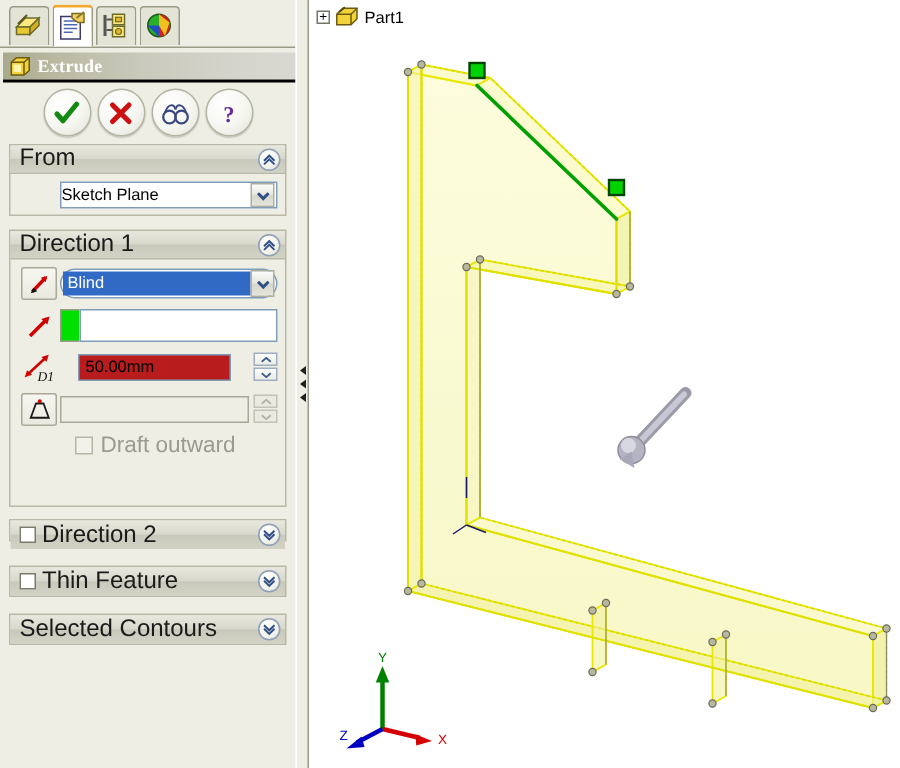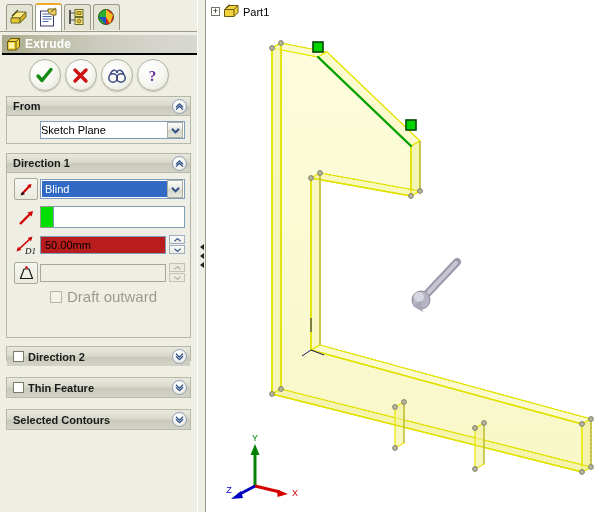--- a/index.html
+++ b/index.html
@@ -49,21 +49,21 @@
   }
   .tab svg { display: block; margin: 2px auto 0; }
 
   
   #feature-header {
     position: absolute; left: 2px; top: 35px;
     width: 203px; height: 20px;
     background: linear-gradient(to right, #a9a98d 0%, #babaa2 18%, #c9c9bc 45%, #d4d4cc 75%, #d9d9d3 100%);
     border-bottom: 2px solid #000;
     box-sizing: border-box;
-    display: flex; align-items: center;
+    display: flex; align-items: center; font-family: Liberation Serif, serif;
   }
   #feature-header .ftitle {
     font-weight: bold; font-size: 12px; color: #ffffff;
     margin-left: 4px; letter-spacing: .2px;
   }
 
   
   #confirm-bar {
     position: absolute; left: 2px; top: 58px;
     width: 193px; height: 34px;
@@ -91,21 +91,21 @@
   }
   .ghead {
     height: 19px;
     background: linear-gradient(to bottom, #e8e8de 0%, #d8d8cc 48%, #c9c9bb 52%, #d2d2c6 100%);
     border-bottom: 1px solid #b8b8a8;
     display: flex; align-items: center;
     position: relative;
     box-sizing: border-box;
   }
   .ghead .gtitle {
-    font-weight: bold; font-size: 11px; color: #1a1a1a;
+    font-weight: normal; font-size: 16px; color: #1a1a1a;
     margin-left: 6px;
   }
   .ghead .gtitle.ind { margin-left: 4px; }
   .chevron {
     position: absolute; right: 3px; top: 2px;
     width: 15px; height: 15px; border-radius: 50%;
     background: radial-gradient(circle at 35% 30%, #ffffff 0%, #f2f2ec 60%, #dcdcd2 100%);
     border: 1px solid #8e9fb8;
     display: flex; align-items: center; justify-content: center;
     box-sizing: border-box;
@@ -334,42 +334,42 @@
         <div class="row" style="margin-bottom:6px;">
           <div class="icell">
             <span class="tbtn">
               <svg width="17" height="17" viewBox="0 0 17 17">
                 <path d="M3.5 13.5 L12.5 4" stroke="#d00000" stroke-width="2.2" fill="none"></path>
                 <path d="M13.5 3 L9.2 4.2 L12.4 7.2 Z" fill="#d00000"></path>
                 <path d="M2.5 14.5 L4.2 10.8 L6.9 13.2 Z" fill="#111"></path>
               </svg>
             </span>
           </div>
-          <div class="combo" style="flex:1;height:20px;">
+          <div class="combo" style="flex:1;height:20px;border-radius:10px;">
             <span class="ctext sel" style="height:16px;line-height:16px;">Blind</span>
             <span class="carrow" style="height:18px;">
               <svg width="9" height="7" viewBox="0 0 9 7">
                 <path d="M1 1.8 L4.5 5.4 L8 1.8" fill="none" stroke="#2f4f86" stroke-width="2"></path>
               </svg>
             </span>
           </div>
         </div>
 
         <div class="row" style="margin-bottom:6px;">
           <div class="icell">
             <svg width="19" height="19" viewBox="0 0 19 19">
               <path d="M3 16 L14.5 4.5" stroke="#d00000" stroke-width="2.4" fill="none"></path>
               <path d="M16 3 L10.5 4.6 L14.6 8.4 Z" fill="#d00000"></path>
             </svg>
           </div>
           <div class="swatch"></div>
           <div class="selbox"></div>
         </div>
 
-        <div class="row" style="margin-bottom:6px;">
+        <div class="row" style="margin-bottom:6px;gap:12px;">
           <div class="icell">
             <svg width="24" height="22" viewBox="0 0 24 22">
               <path d="M4 16 L17 4" stroke="#d00000" stroke-width="1.7" fill="none"></path>
               <path d="M18.5 2.5 L13.6 4 L17 7.2 Z" fill="#d00000"></path>
               <path d="M2.5 17.5 L4 12.8 L7.4 15.8 Z" fill="#d00000"></path>
               <text x="11" y="20" font-family="Liberation Serif, serif" font-size="9" font-style="italic" fill="#111">D1</text>
             </svg>
           </div>
           <div class="txtfield">50.00mm</div>
           <div class="spin">

